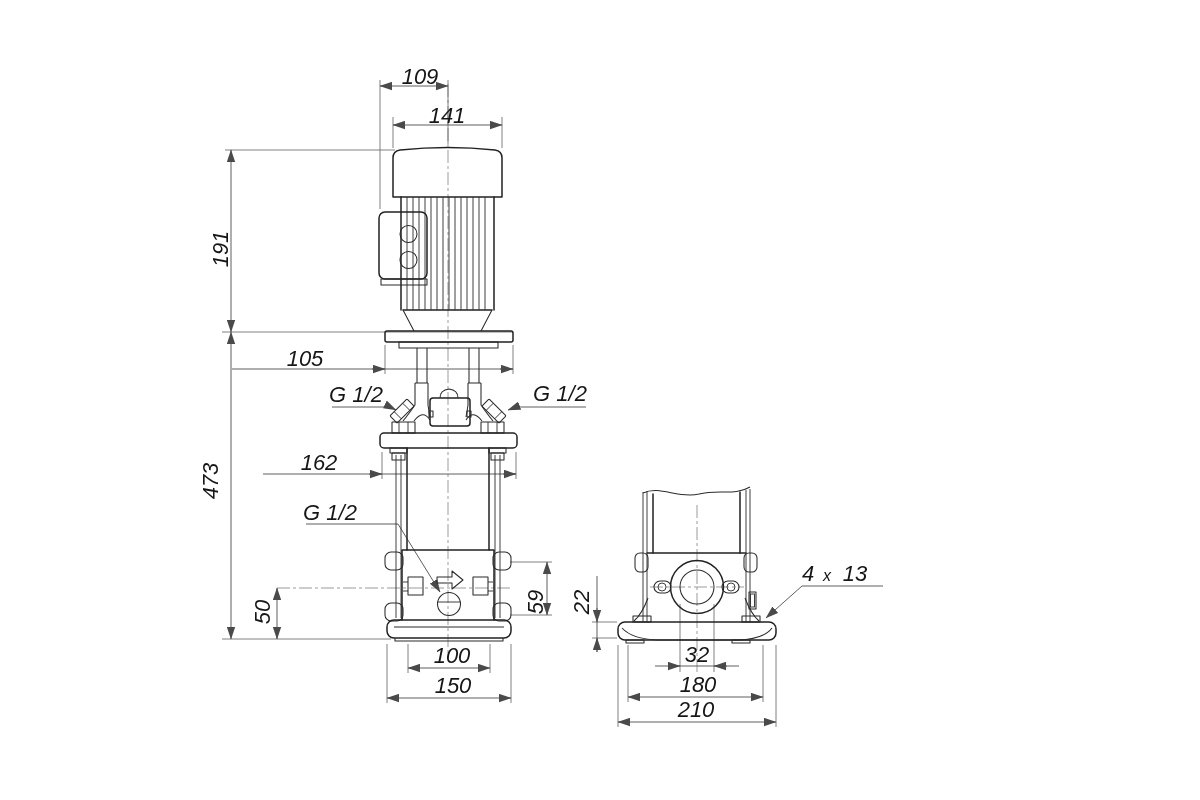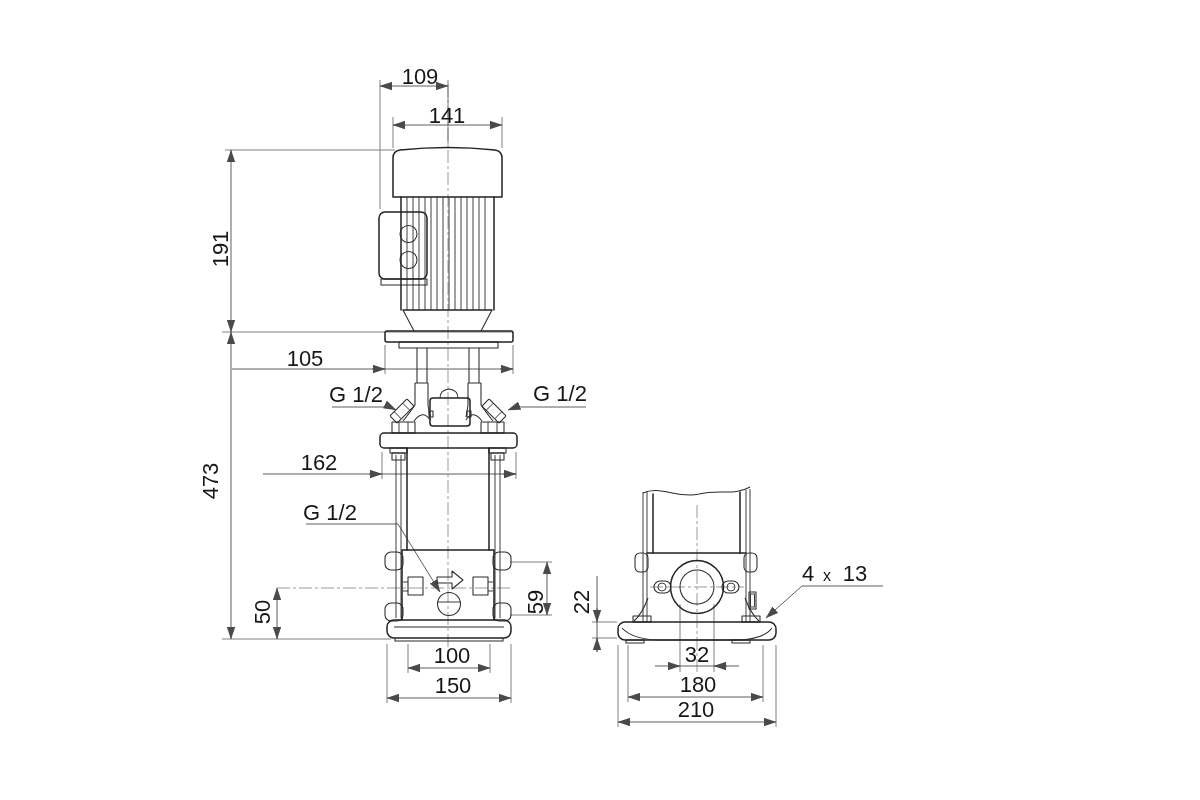--- a/index.html
+++ b/index.html
@@ -1,16 +1,16 @@
 <!DOCTYPE html>
 <html><head>
 <meta charset="utf-8">
 <style>
   html,body{margin:0;padding:0;background:#ffffff;}
-  .page{width:953px;height:800px;background:#fff;position:relative;overflow:hidden;}
+  .page{width:953px;height:800px;background:#fff;position:relative;overflow:hidden;font-style:italic;}
   svg text{
     font-family:"Liberation Sans","DejaVu Sans",sans-serif;
     font-size:22px; fill:#161616; letter-spacing:0px;
   }
   svg text.small{font-size:16px;}
   .o{stroke:#222;fill:none;stroke-width:1.5;stroke-linejoin:round;stroke-linecap:round;}
   .d{stroke:#2b2b2b;fill:none;stroke-width:1.05;stroke-linejoin:round;}
   .fin{stroke:#2b2b2b;fill:none;stroke-width:0.9;}
   .dim{stroke:#5f5f5f;fill:none;stroke-width:1;}
   .ext{stroke:#737373;fill:none;stroke-width:0.9;}

